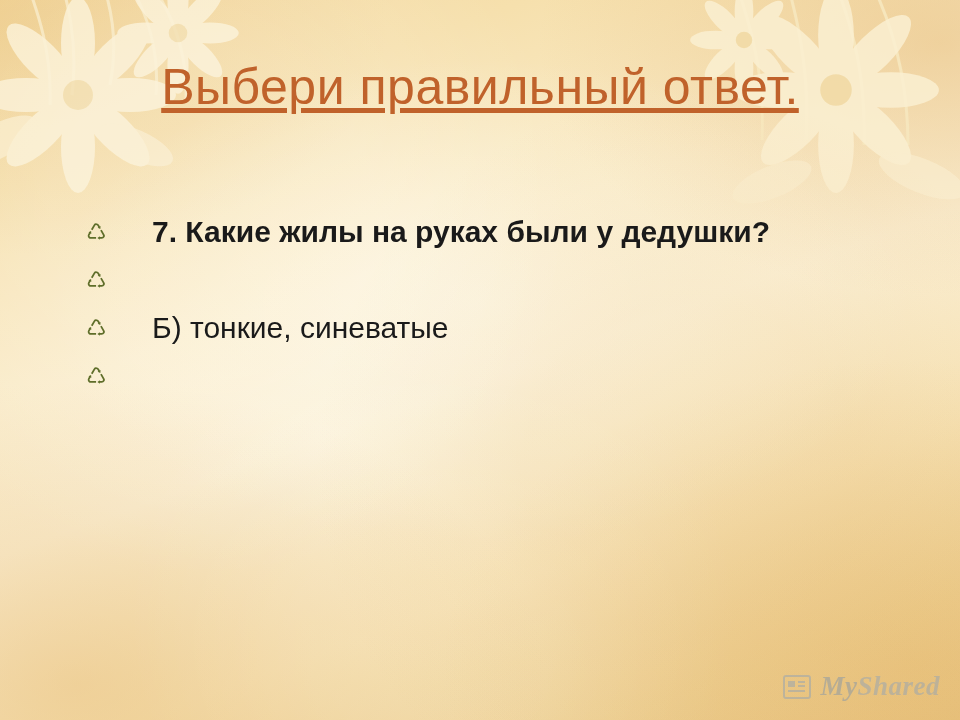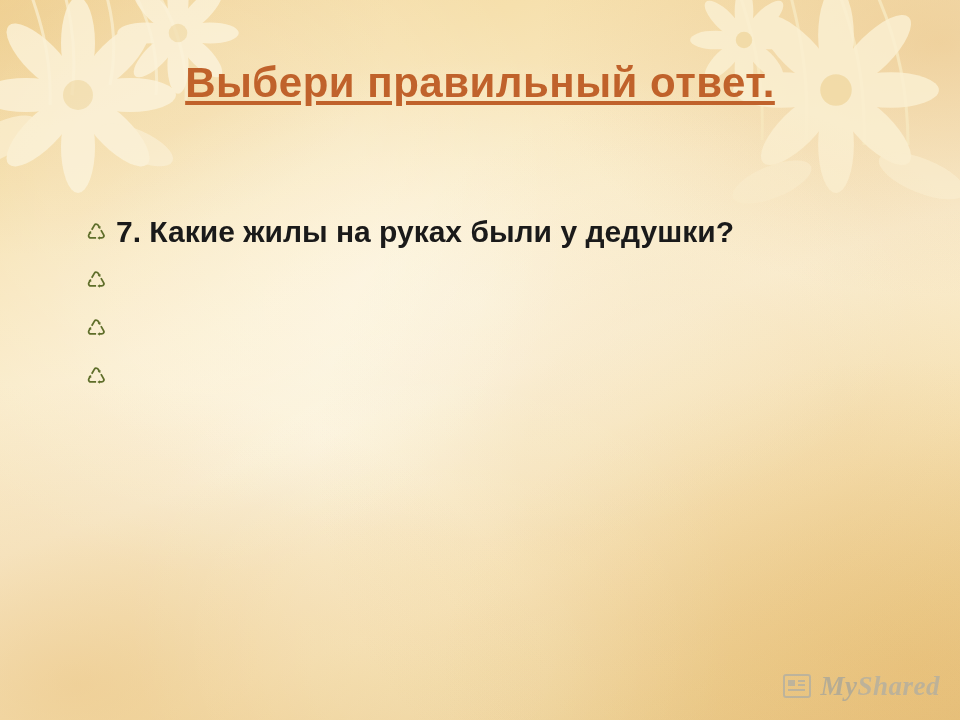--- a/index.html
+++ b/index.html
@@ -52,22 +52,22 @@
     width: 960px;
     height: 720px;
   }
 
   .title {
     position: absolute;
     left: 120px;
     top: 58px;
     width: 720px;
     text-align: center;
-    font-size: 42px;
-    font-weight: bold;
+    font-size: 50px;
+    font-weight: normal;
     line-height: 1.18;
     color: #C0622B;
     text-decoration: underline;
     text-underline-offset: 4px;
     letter-spacing: 0.5px;
   }
 
   .body-block {
     position: absolute;
     left: 86px;
@@ -86,29 +86,30 @@
     font-size: 23px;
     line-height: 44px;
     color: #5f6e2a;
     font-family: "DejaVu Sans", sans-serif;
     text-align: left;
   }
   .q-text {
     font-size: 30px;
     line-height: 44px;
     color: #1a1a1a;
+    margin-left: 36px;
   }
   .q-text.bold { font-weight: bold; }
 
   .watermark {
     position: absolute;
     right: 20px;
     bottom: 18px;
     display: flex;
-    align-items: flex-start;
+    align-items: flex-end;
     gap: 8px;
     opacity: 0.55;
   }
   .wm-text {
     font-size: 27px;
     color: #8d9aa6;
     font-family: "Liberation Serif", serif;
     font-style: italic;
     font-weight: bold;
     letter-spacing: 0.5px;
@@ -204,20 +205,21 @@
         <span class="bullet">♺</span>
         <span class="q-text bold">7. Какие жилы на руках были у дедушки?</span>
       </div>
 
       <div class="q-item">
         <span class="bullet">♺</span>
       </div>
 
       <div class="q-item">
         <span class="bullet">♺</span>
+        <span class="q-text">Б) тонкие, синеватые</span>
       </div>
 
       <div class="q-item">
         <span class="bullet">♺</span>
       </div>
 
     </div>
 
     <div class="watermark">
       <svg width="30" height="30" viewBox="0 0 30 30">

